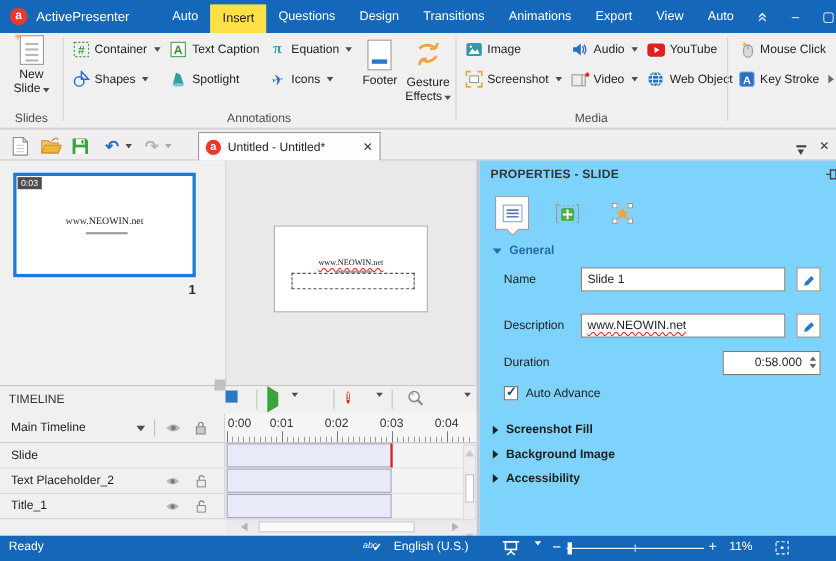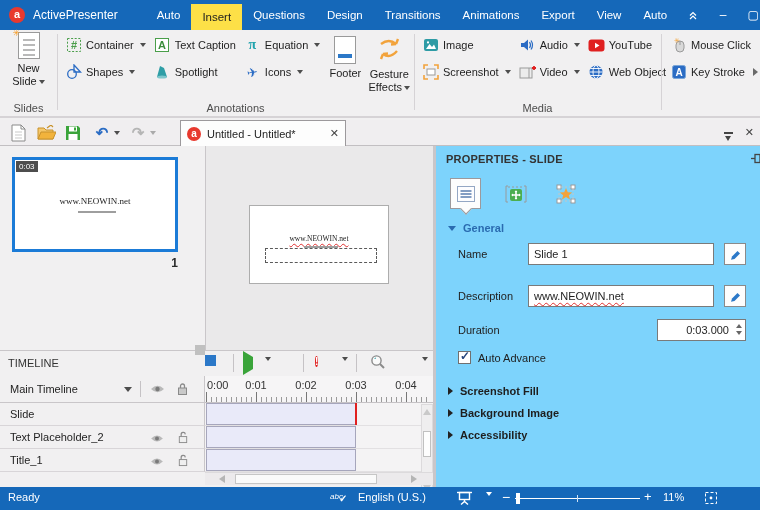--- a/index.html
+++ b/index.html
@@ -483,21 +483,21 @@
         <span class="squiggle">www.NEOWIN.net</span>
       </div>
     <div class="editbtn" style="top:139px">
       <svg width="13" height="13" viewBox="0 0 13 13">
           <path d="M3,8.5 L8.5,3 L11,5.5 L5.5,11 L2,11.8 Z" fill="#2b78c8"></path>
         </svg>
     </div>
 
     <div class="prow-label" style="top:178px">Duration</div>
     <div class="spinbox" style="top:173px">
-      <span>0:03.000</span>
+      <span>0:58.000</span>
       <span class="spin">
           <span class="u"></span>
           <span class="d"></span>
         </span>
     </div>
 
     <div class="cbrow" style="top:205px">
       <span class="cb">
           <span>✓</span>
         </span>

